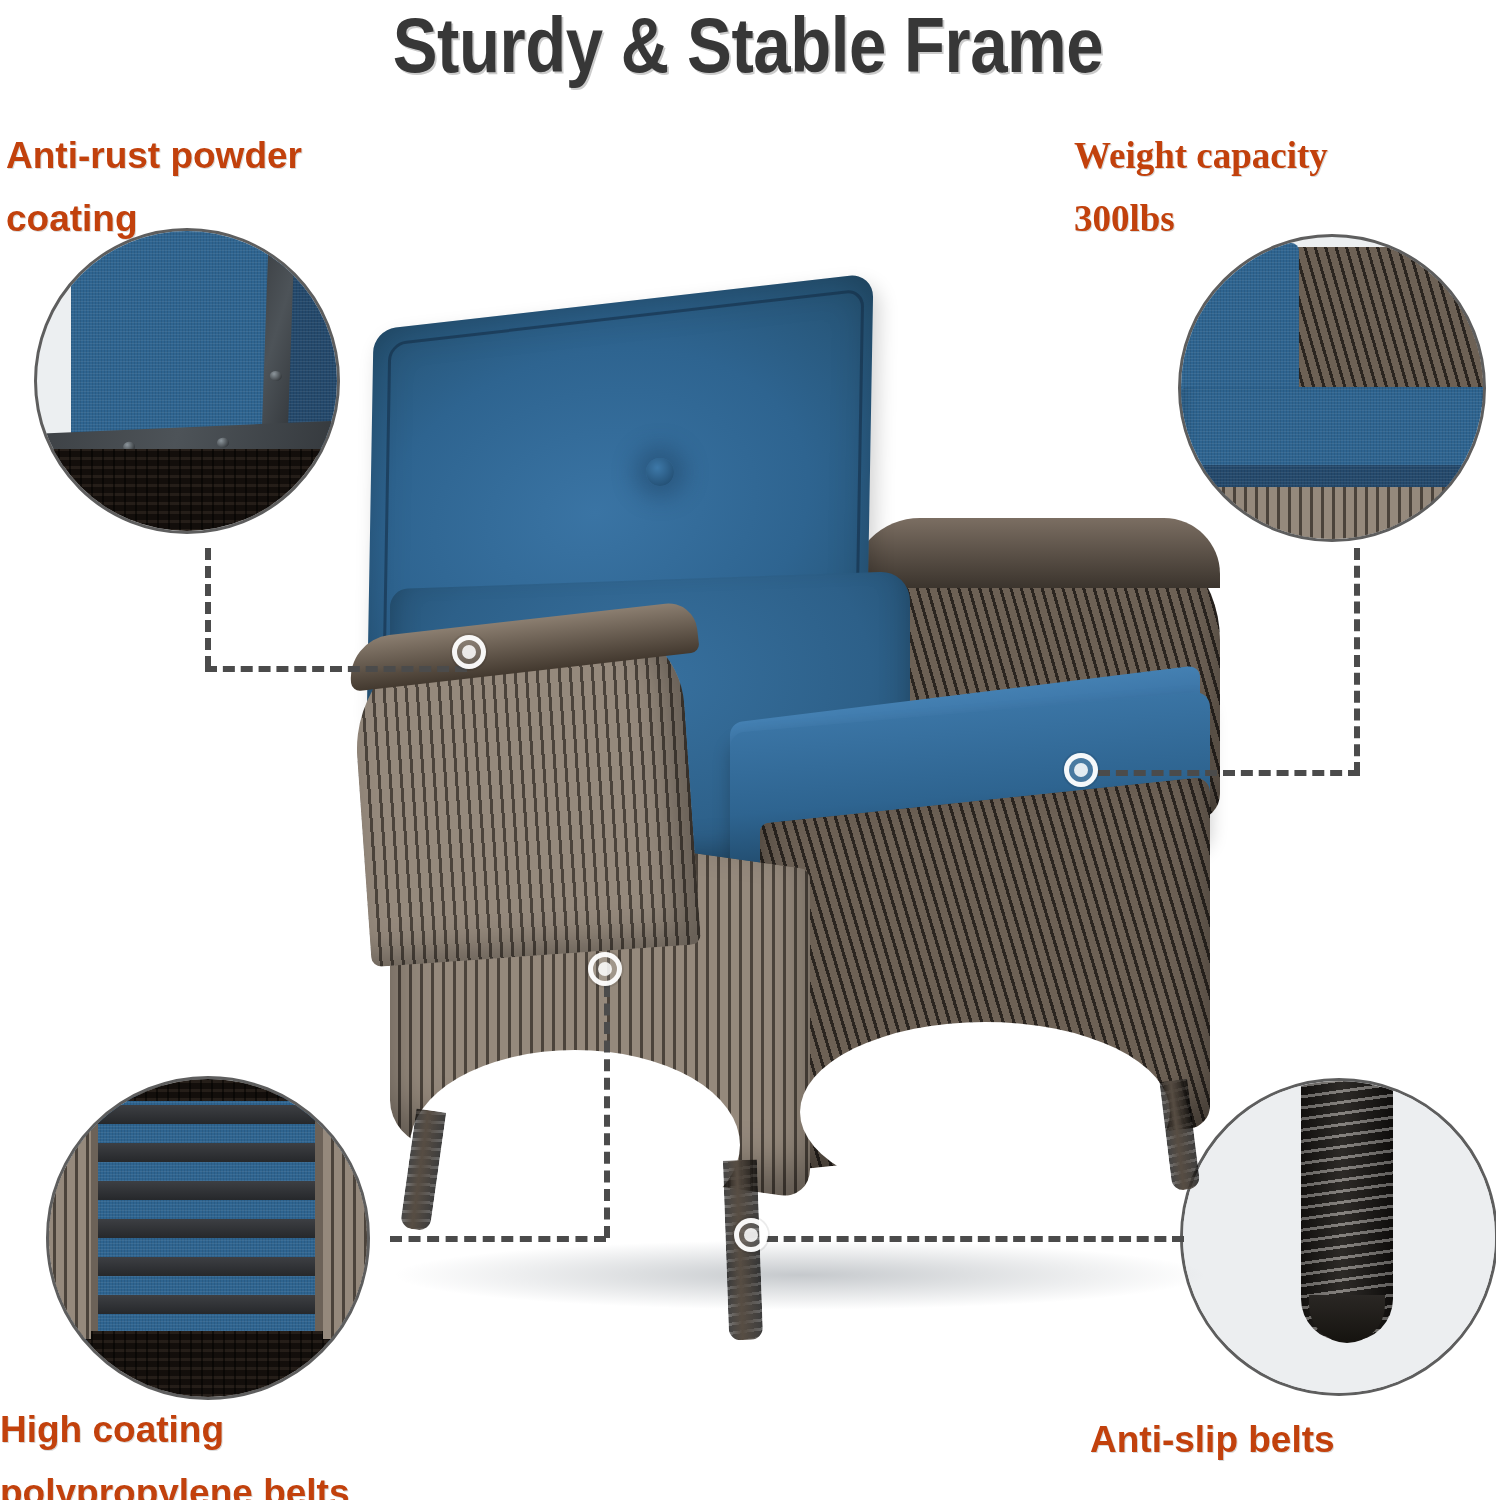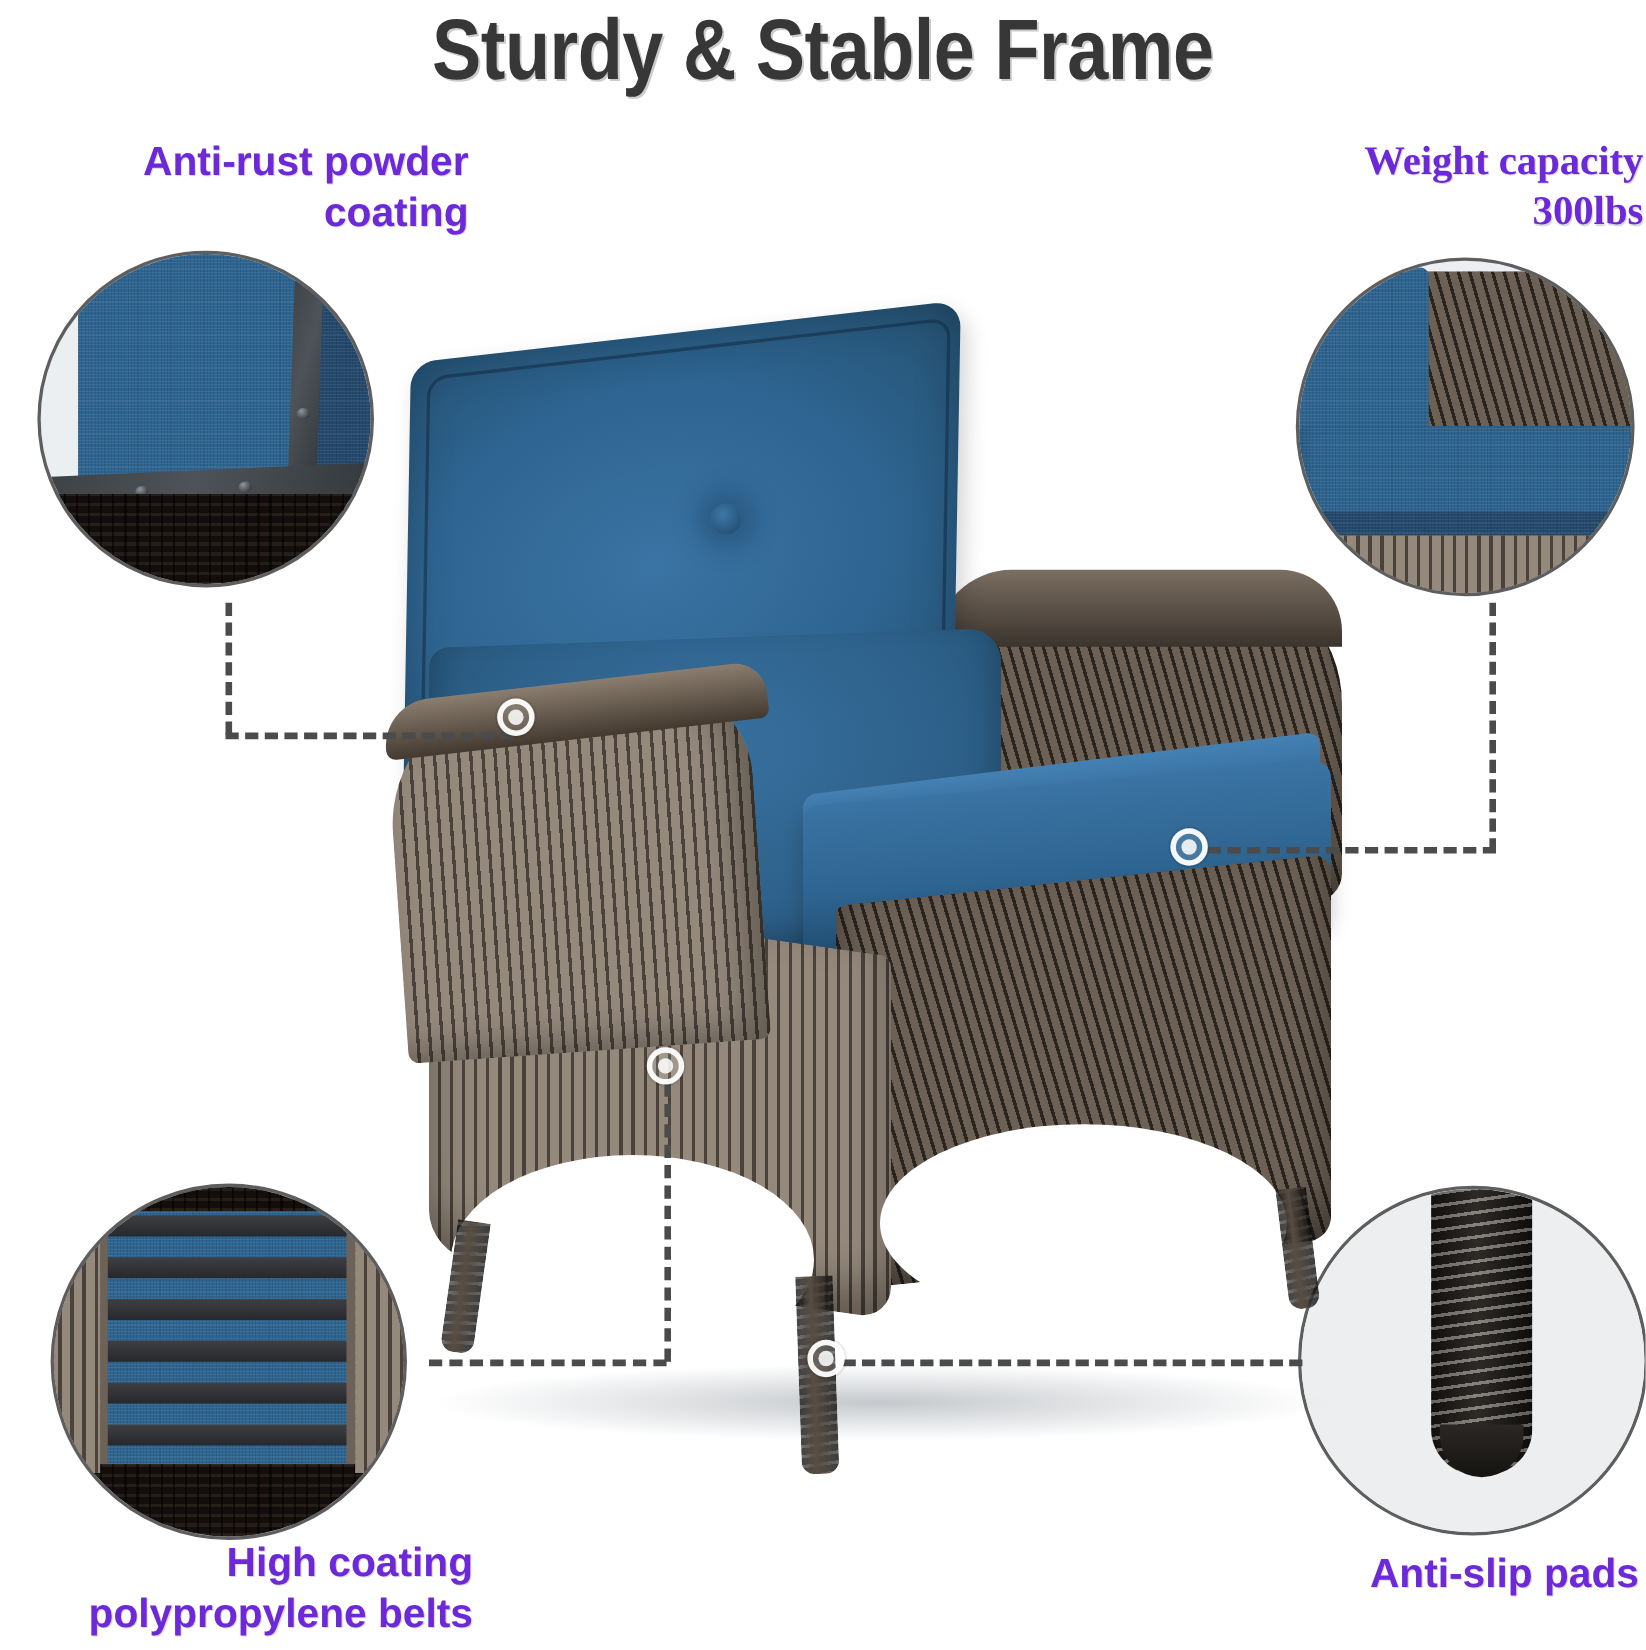--- a/index.html
+++ b/index.html
@@ -9,22 +9,22 @@
   
   #title{
     position:absolute;left:0;top:2px;width:1496px;text-align:center;
     font-size:78px;line-height:86px;font-weight:bold;color:#373737;
     letter-spacing:-0.5px;
     transform:scaleX(0.86);transform-origin:50% 50%;
     text-shadow:2px 2px 0 rgba(160,160,160,.55);
   }
 
   
-  .clabel{position:absolute;font-size:37px;line-height:46px;font-weight:bold;
-          color:#6d28d9;text-align:right;white-space:pre-line;
+  .clabel{position:absolute;font-size:37px;line-height:63px;font-weight:bold;
+          color:#c2410c;text-align:left;white-space:pre-line;
           text-shadow:1px 1px 0 rgba(170,170,170,.45);}
   #label-tl{left:6px;top:124px;width:420px;}
   #label-tr{left:1074px;top:124px;width:420px;font-family:Liberation Serif, serif;}
   #label-bl{left:0px;top:1398px;width:430px;}
   #label-br{left:1090px;top:1408px;width:400px;}
 
   
   .inset{position:absolute;border-radius:50%;overflow:hidden;
          border:3px solid #5e5e5e;box-sizing:border-box;background:#eceff1;}
   #inset-tl{left:34px;top:228px;width:306px;height:306px;}
@@ -236,21 +236,21 @@
 <body>
 
 <div id="title">Sturdy &amp; Stable Frame</div>
 
 <div class="clabel" id="label-tl">Anti-rust powder
 coating</div>
 <div class="clabel" id="label-tr">Weight capacity
 300lbs</div>
 <div class="clabel" id="label-bl">High coating
 polypropylene belts</div>
-<div class="clabel" id="label-br">Anti-slip pads</div>
+<div class="clabel" id="label-br">Anti-slip belts</div>
 
 <div class="inset" id="inset-tl">
   <div class="fabric" id="i1-cushion"></div>
   <div class="fabric fabric-dk" id="i1-cushion2"></div>
   <div class="powder" id="i1-vbar">
     <div class="rivet" style="left:6px;top:150px;"></div>
   </div>
   <div class="powder" id="i1-hbar">
     <div class="rivet" style="left:96px;top:12px;"></div>
     <div class="rivet" style="left:190px;top:12px;"></div>

